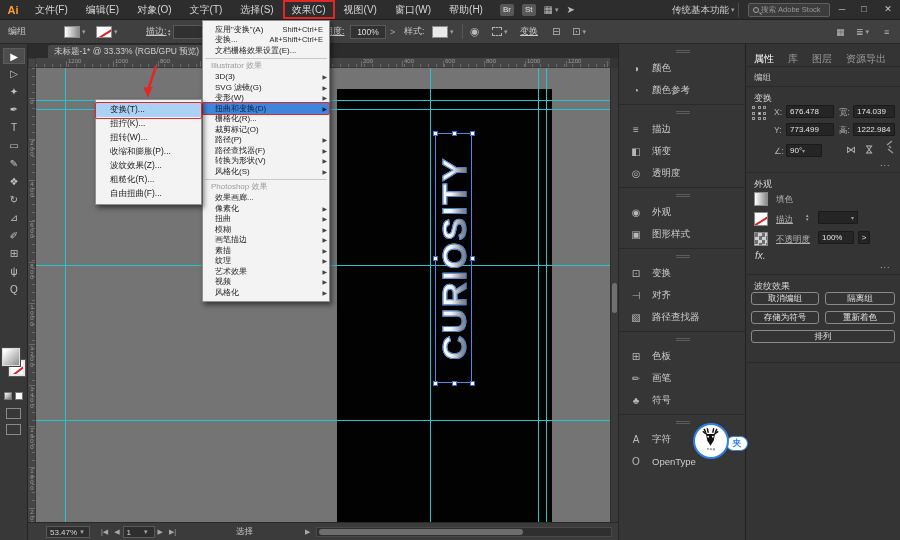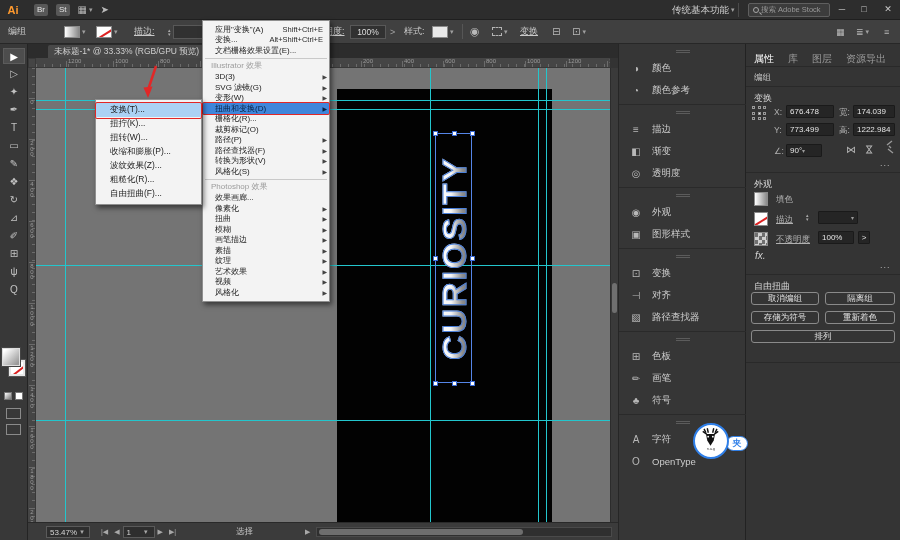--- a/index.html
+++ b/index.html
@@ -169,20 +169,31 @@
   #badge-caption { position:absolute; left:0; top:24px; width:36px; text-align:center;
                    font-size:3.5px; color:#333; }
 </style>
 </head>
 <body>
 
 <div id="app">
 
   <div id="titlebar">
     <div id="ai-logo">Ai</div>
+    <div id="menubar">
+        <span class="menu-item">文件(F)</span>
+        <span class="menu-item">编辑(E)</span>
+        <span class="menu-item">对象(O)</span>
+        <span class="menu-item">文字(T)</span>
+        <span class="menu-item">选择(S)</span>
+        <span class="menu-item red-boxed">效果(C)</span>
+        <span class="menu-item">视图(V)</span>
+        <span class="menu-item">窗口(W)</span>
+        <span class="menu-item">帮助(H)</span>
+      </div>
     <span class="tb-btn">Br</span>
     <span class="tb-btn">St</span>
     <span class="tb-ico">▦</span>
       <span class="chev">▾</span>
     <span class="tb-ico">➤</span>
     <div id="workspace">
       <span>传统基本功能</span>
       <span class="chev">▾</span>
     </div>
     <div id="tb-divider"></div>
@@ -200,21 +211,21 @@
         <span>编组</span>
       </div>
     <div class="cb" style="left:64px;">
       <span class="swatch sw-grad"></span>
         <span class="chev">▾</span>
     </div>
     <div class="cb" style="left:96px;">
       <span class="swatch sw-none"></span>
         <span class="chev">▾</span>
     </div>
-    <div class="cb" style="left:134px;justify-content:center;">
+    <div class="cb" style="left:146px;justify-content:center;">
         <span class="link">描边:</span>
       </div>
     <div class="cb" style="left:168px;">
       <span class="stepper">
           <span>▴</span>
           <span>▾</span>
         </span>
       <span class="field" style="width:34px;height:14px;"></span>
       <span class="chev">▾</span>
     </div>
@@ -660,21 +671,21 @@
       <span style="font-size:6px;color:#9a9a9a;">▾</span>
     </div>
     <div class="p-swatch checker" style="left:8px; top:188px;"></div>
     <div class="p-abs p-label link" style="left:30px; top:190px;">不透明度</div>
     <div class="p-field" style="left:72px; top:187px; width:36px;">100%</div>
     <div class="p-field" style="left:112px; top:187px; width:12px; justify-content:center;">&gt;</div>
     <div class="p-abs" style="left:9px; top:206px; font-style:italic; font-size:10px; color:#cfcfcf;">fx.</div>
     <div class="p-abs dots" style="left:134px; top:216px;">...</div>
     <div class="p-divider" style="top:230px;"></div>
 
-    <div class="p-abs p-header" style="left:8px; top:236px;">自由扭曲</div>
+    <div class="p-abs p-header" style="left:8px; top:236px;">波纹效果</div>
     <div id="qa-buttons">
         <div class="qa-btn" style="left: 5px; top: 248px; width: 68px;">取消编组</div>
         <div class="qa-btn" style="left: 79px; top: 248px; width: 70px;">隔离组</div>
         <div class="qa-btn" style="left: 5px; top: 267px; width: 68px;">存储为符号</div>
         <div class="qa-btn" style="left: 79px; top: 267px; width: 70px;">重新着色</div>
         <div class="qa-btn" style="left: 5px; top: 286px; width: 144px;">排列</div>
       </div>
     <div class="p-divider" style="top:318px;"></div>
   </div>
 

